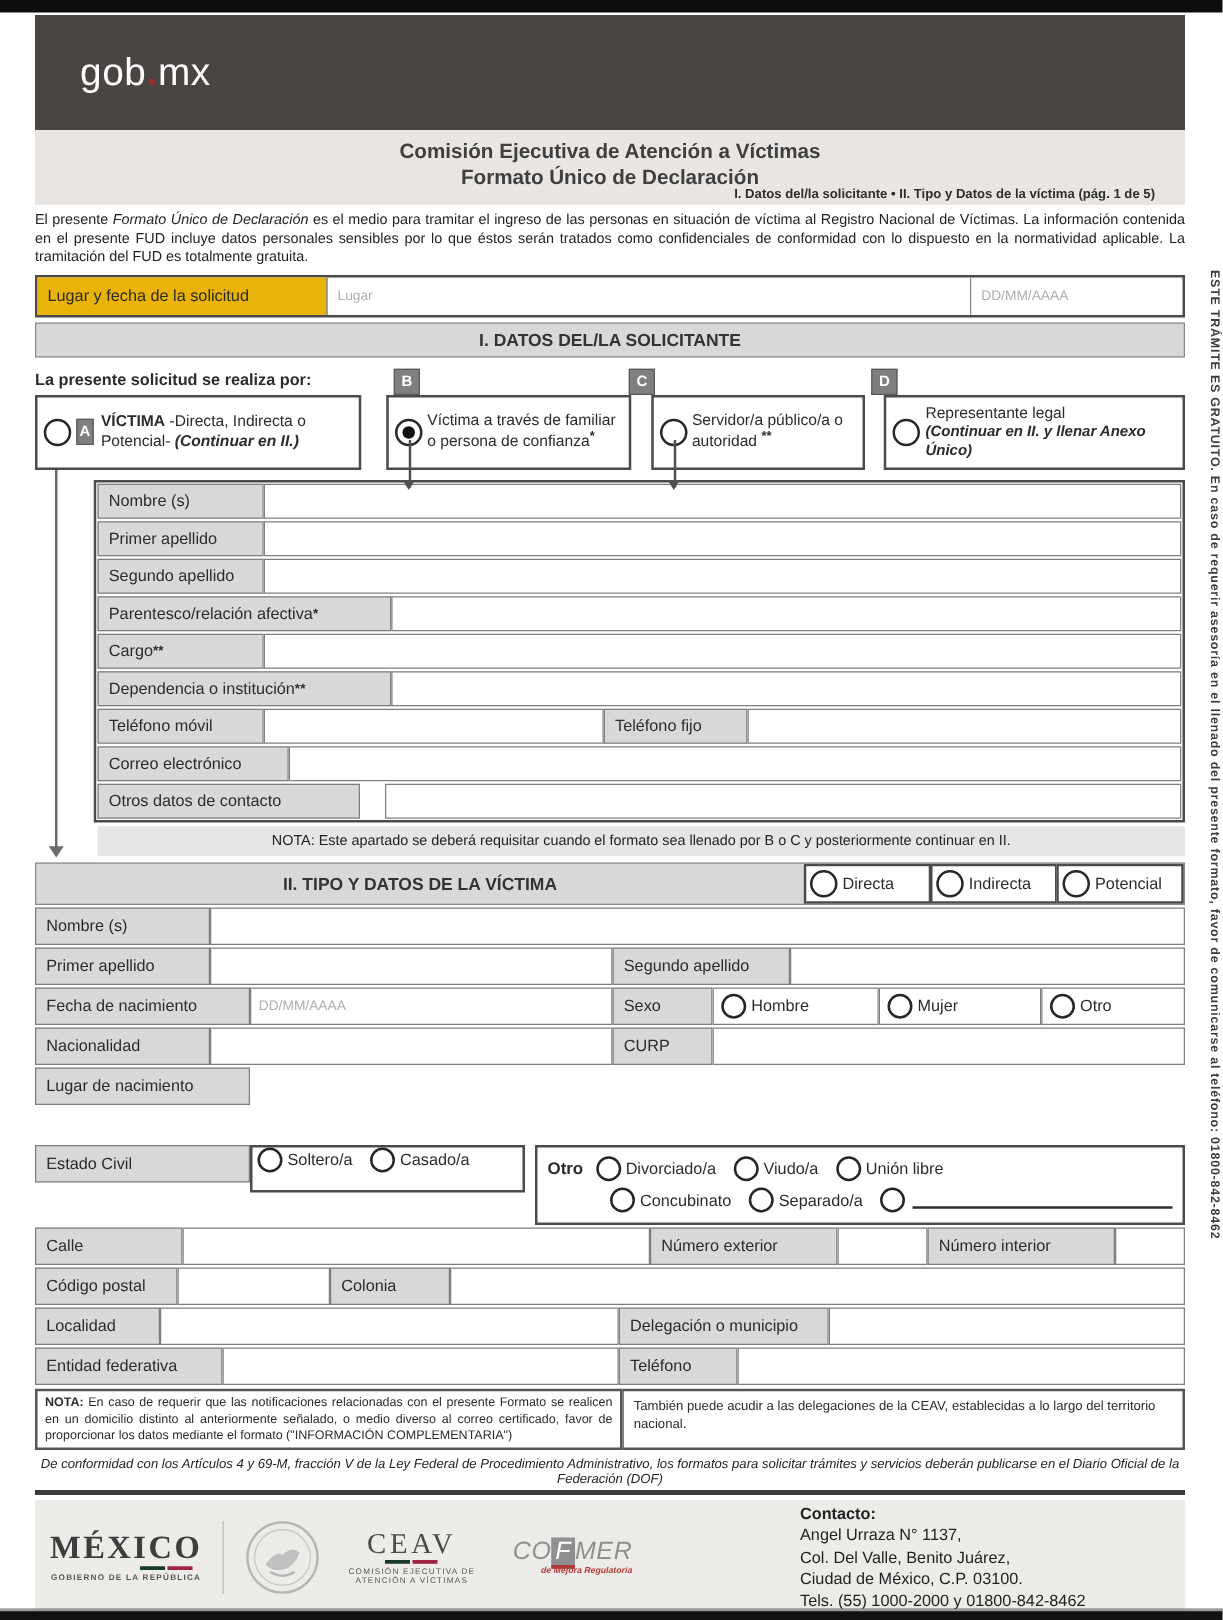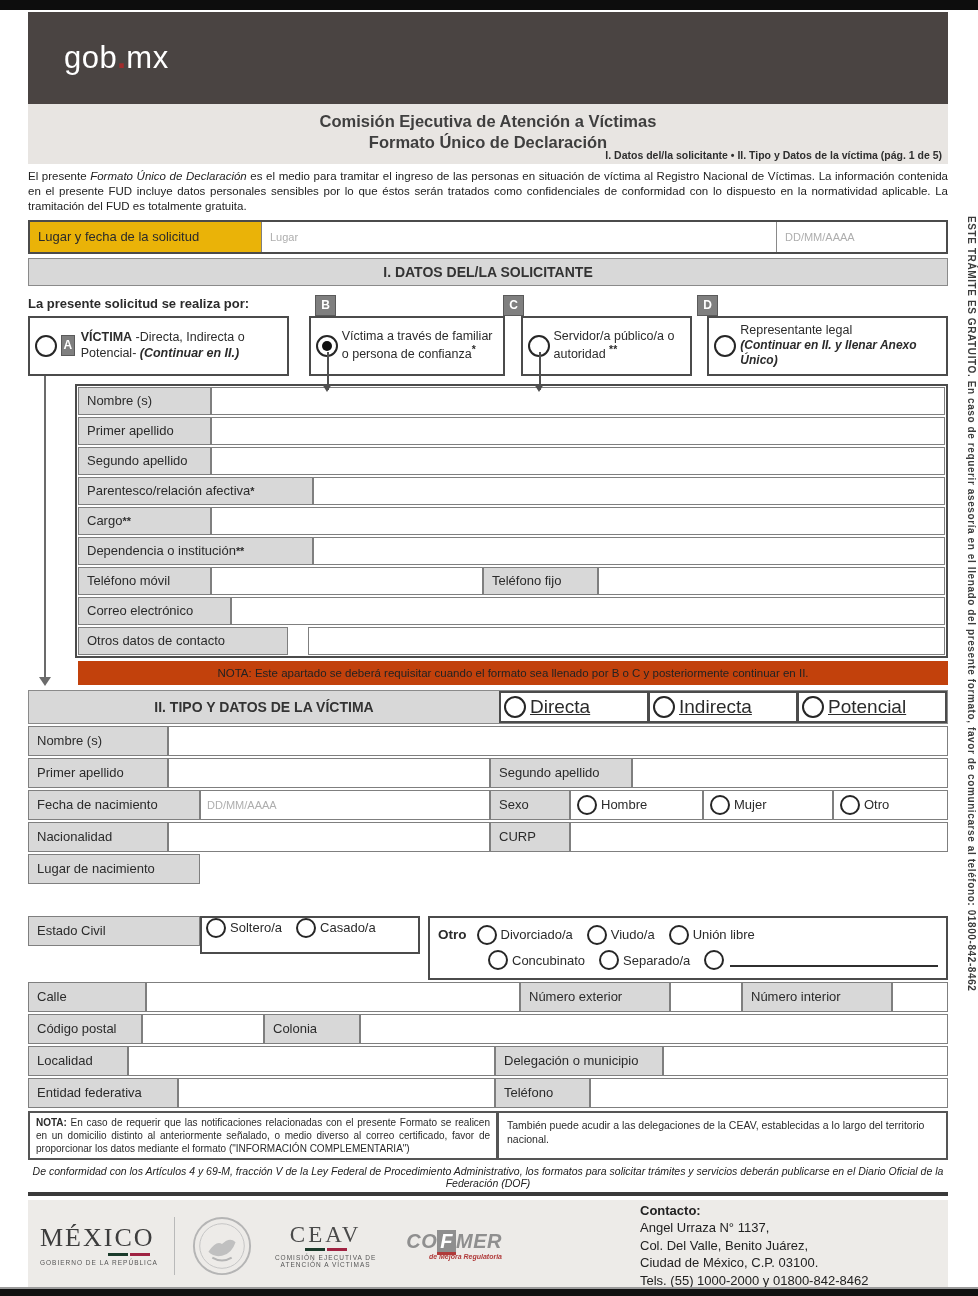--- a/index.html
+++ b/index.html
@@ -15,21 +15,21 @@
   .bar-bottom { position:absolute; bottom:0; left:0; width:978px; height:9px; background:#111; border-top:2px solid #9a9a9a; }
 
   .sheet { position:absolute; top:12px; left:28px; width:920px; }
 
   
   .gob-header { height:92px; background:#4a4442; display:flex; align-items:center; padding-left:36px; }
   .gob-logo { color:#fff; font-size:31px; letter-spacing:0.5px; }
   .gob-logo .dot { color:#a02c2c; font-weight:700; }
   .title-band { height:60px; background:#e8e5e2; text-align:center; padding-top:7px; position:relative; }
   .title-band .t1, .title-band .t2 { font-size:16.5px; font-weight:700; color:#3f3f3f; line-height:1.25; }
-  .subtitle { position:absolute; right:6px; bottom:3px; font-size:10.5px; font-weight:700; color:#2e2e2e; }
+  .subtitle { position:absolute; right:24px; bottom:3px; font-size:10.5px; font-weight:700; color:#2e2e2e; }
 
   
   .intro { margin-top:5px; font-size:11.5px; line-height:1.32; text-align:justify; color:#222; }
 
   
   .lugar-row { margin-top:5px; height:34px; border:2px solid #4b4b4b; display:flex; }
   .lugar-label { width:232px; background:#eab308; border-right:1px solid #7f7f7f; display:flex; align-items:center; padding-left:8px; font-size:13px; }
   .lugar-input { flex:1; display:flex; align-items:center; padding-left:8px; }
   .fecha-input { width:170px; border-left:1px solid #8a8a8a; display:flex; align-items:center; padding-left:8px; }
   .ph { color:#aeaeae; font-size:11px; }
@@ -63,26 +63,26 @@
 
   
   .fgroup { margin:8px 0 0 47px; border:2px solid #4b4b4b; background:#fff; padding:1px; }
   .f-row { display:flex; height:28px; margin-bottom:2px; }
   .f-row:last-child { margin-bottom:0;gap:20px; }
   .f-lab { background:#d8d8d8; border:1px solid #7f7f7f; display:flex; align-items:center; padding:0 8px; font-size:13px; white-space:nowrap; }
   .f-inp { flex:1; border:1px solid #7f7f7f; background:#fff; }
   .w133 { width:133px; } .w235 { width:235px; } .w153 { width:153px; } .w210 { width:210px; } .w115 { width:115px; }
   .f-inp.mid { flex:0 0 272px; }
   sup { font-weight:700; }
-  .s1-note { margin:3px 0 0 50px; height:24px; background:#c2410c; display:flex; align-items:center; justify-content:center; font-size:11.5px; color:#222; }
+  .s1-note { margin:3px 0 0 50px; height:24px; background:#e5e5e5; display:flex; align-items:center; justify-content:center; font-size:11.5px; color:#222; }
 
   
   .s2-header { margin-top:5px; height:34px; background:#d8d8d8; border:1px solid #8a8a8a; display:flex; align-items:stretch; }
   .s2-title { flex:1; display:flex; align-items:center; justify-content:center; font-size:14px; font-weight:700; color:#333; }
-  .type-cell { width:150px; background:#fff; border:2px solid #4b4b4b; display:flex; align-items:center; padding-left:3px; font-size:19px;text-decoration:underline; }
+  .type-cell { width:102px; background:#fff; border:2px solid #4b4b4b; display:flex; align-items:center; padding-left:3px; font-size:13px; }
   .type-cell + .type-cell { margin-left:-1px; }
 
   .r { display:flex; height:30px; margin-top:2px; }
   .lab { background:#d8d8d8; border:1px solid #7f7f7f; display:flex; align-items:center; padding:0 8px; font-size:13px; white-space:nowrap; }
   .inp { border:1px solid #7f7f7f; background:#fff; display:flex; align-items:center; padding-left:6px; }
   .grow { flex:1; }
   .radcell { border:1px solid #7f7f7f; background:#fff; display:flex; align-items:center; padding-left:6px; font-size:13px; }
 
   .r5 { display:flex; height:60px; margin-top:2px; align-items:flex-start; }
   .r5-grid { flex:1; display:grid; grid-template-columns:365px 1fr; grid-auto-rows:30px; }
@@ -99,32 +99,32 @@
 
   
   .notes-row { display:flex; margin-top:3px; }
   .note-left { width:470px; border:2px solid #555; padding:3px 6px; font-size:10px; line-height:1.3; text-align:justify; }
   .note-right { flex:1; border:2px solid #555; border-left:1px solid #555; padding:5px 8px; font-size:10.5px; line-height:1.35; }
   .conformity { margin-top:2px; padding:3px 0 3px; font-size:10.5px; font-style:italic; text-align:center; color:#222; }
   .thick-line { height:4px; background:#3a3a3a; margin-bottom:4px; }
 
   
   .footer { height:92px; background:#edebe8; display:flex; align-items:center; padding:0 12px; }
-  .lg-mex { text-align:left; }
+  .lg-mex { text-align:center;font-weight:bold; }
   .lg-mex .name { font-family:"Liberation Serif", serif; font-size:26px; letter-spacing:2px; color:#3d3d3d; line-height:1; }
   .ul-bars { display:flex; justify-content:flex-end; gap:2px; margin:2px 8px 3px 0; }
   .bar-g { width:20px; height:3px; background:#1a3a2a; }
   .bar-r { width:20px; height:3px; background:#9f2241; }
   .lg-sub { font-size:6.5px; letter-spacing:1px; color:#555; }
   .v-div { width:1px; height:58px; background:#b9b9b9; margin:0 16px; }
   .seal { width:62px; height:62px; }
   .lg-ceav { text-align:center; margin-left:22px; }
   .lg-ceav .name { font-family:"Liberation Serif", serif; font-size:23px; letter-spacing:3px; color:#4a4a4a; line-height:1; }
   .lg-cof { margin-left:30px; text-align:right; }
-  .cof-word { font-size:20px; font-weight:700; font-style:italic; color:#8f8f8f; letter-spacing:0.5px; line-height:1; }
+  .cof-word { font-size:20px; font-weight:400; font-style:italic; color:#8f8f8f; letter-spacing:0.5px; line-height:1; }
   .cof-f { background:#8f8f8f; color:#fff; padding:0 3px; border-bottom:3px solid #b03a3a; }
   .cof-sub { font-size:7px; font-weight:700; font-style:italic; color:#b03a3a; margin-top:2px; }
   .contact { margin-left:auto; width:296px; font-size:13px; line-height:1.34; color:#222; }
   .contact .c-title { font-weight:700; }
 
   
   .vtext { position:absolute; top:216px; right:1px; height:960px; writing-mode:vertical-rl; font-size:10px; font-weight:700; color:#3c3c3c; letter-spacing:0.6px; white-space:nowrap; }
 </style>
 </head>
 <body>

